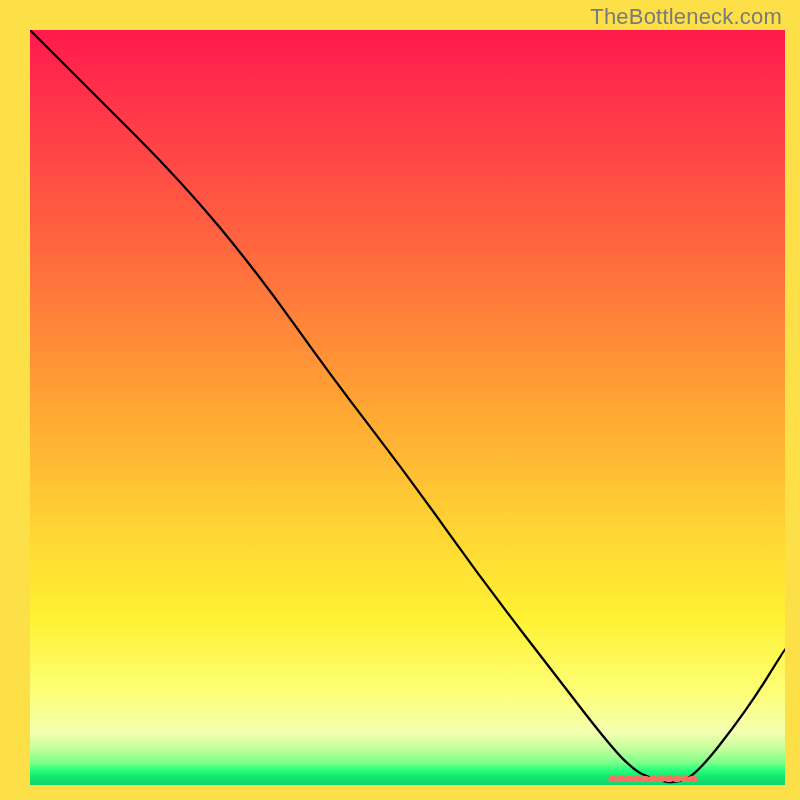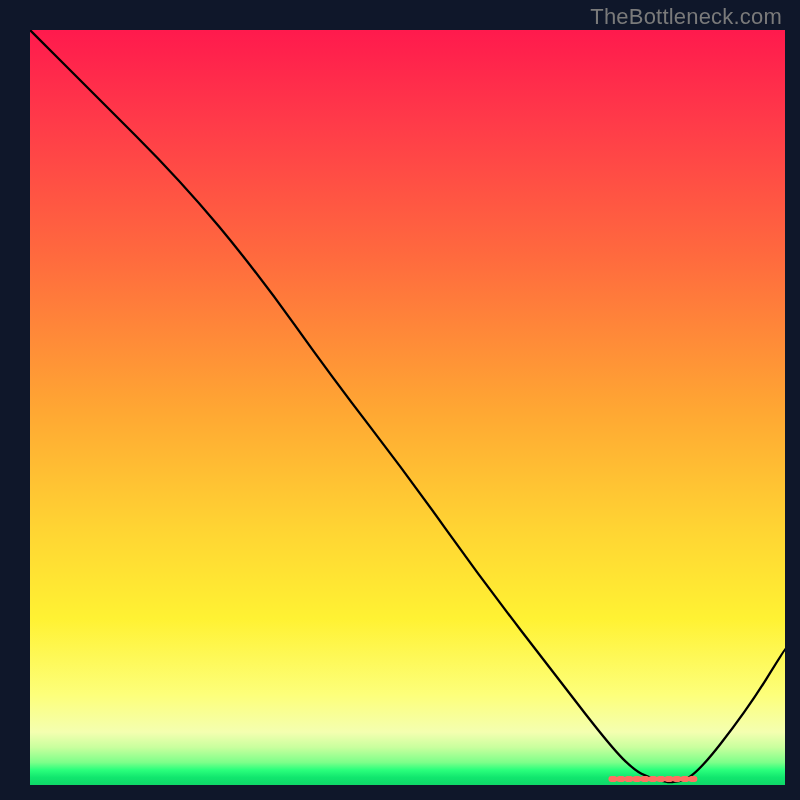--- a/index.html
+++ b/index.html
@@ -8,21 +8,21 @@
     width: 800px;
     height: 800px;
     background: #000;
     overflow: hidden;
     font-family: Arial, Helvetica, sans-serif;
   }
   .outer {
     position: relative;
     width: 800px;
     height: 800px;
-    background: #0f172a;
+    background: #fde047;
   }
   .watermark {
     position: absolute;
     top: 4px;
     right: 18px;
     color: #7a7a7a;
     font-size: 22px;
     font-weight: 400;
     letter-spacing: 0.2px;
     z-index: 5;

